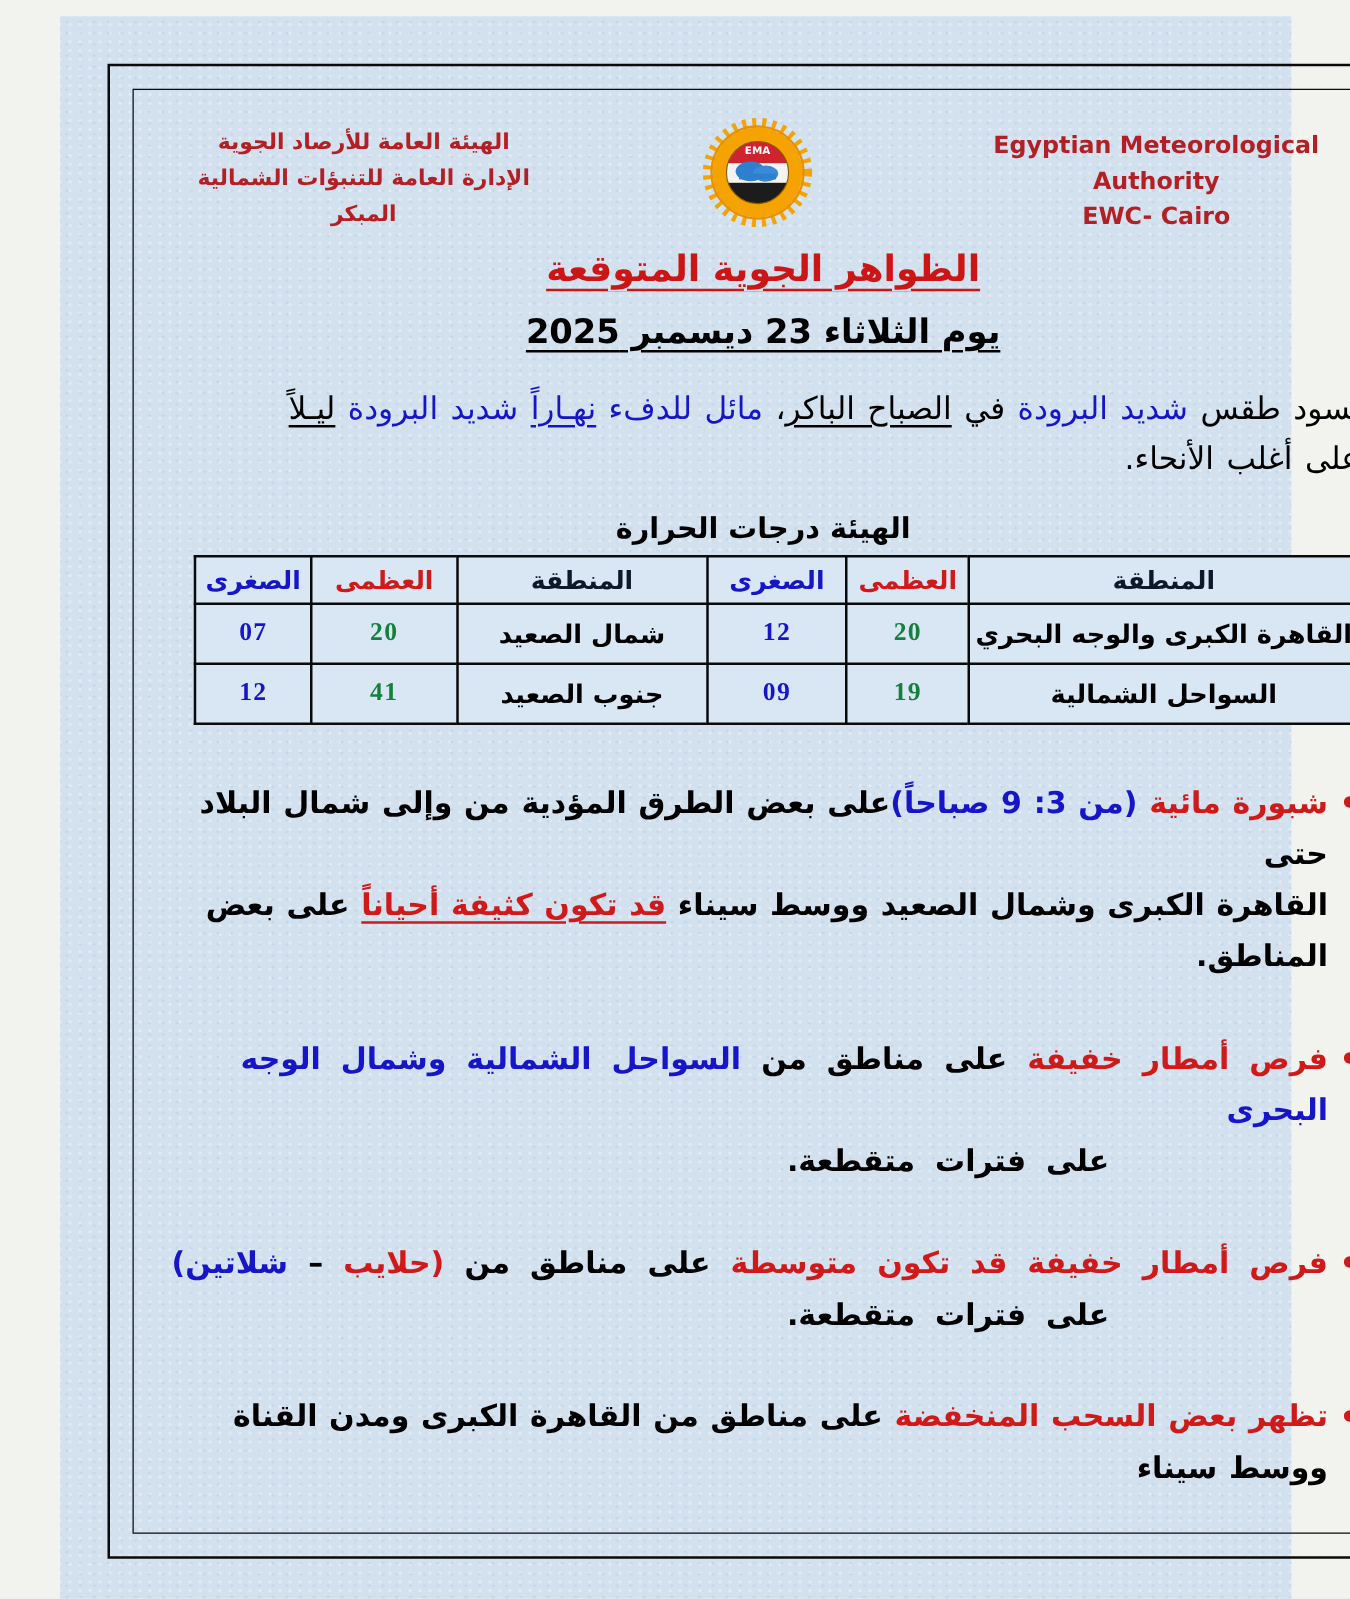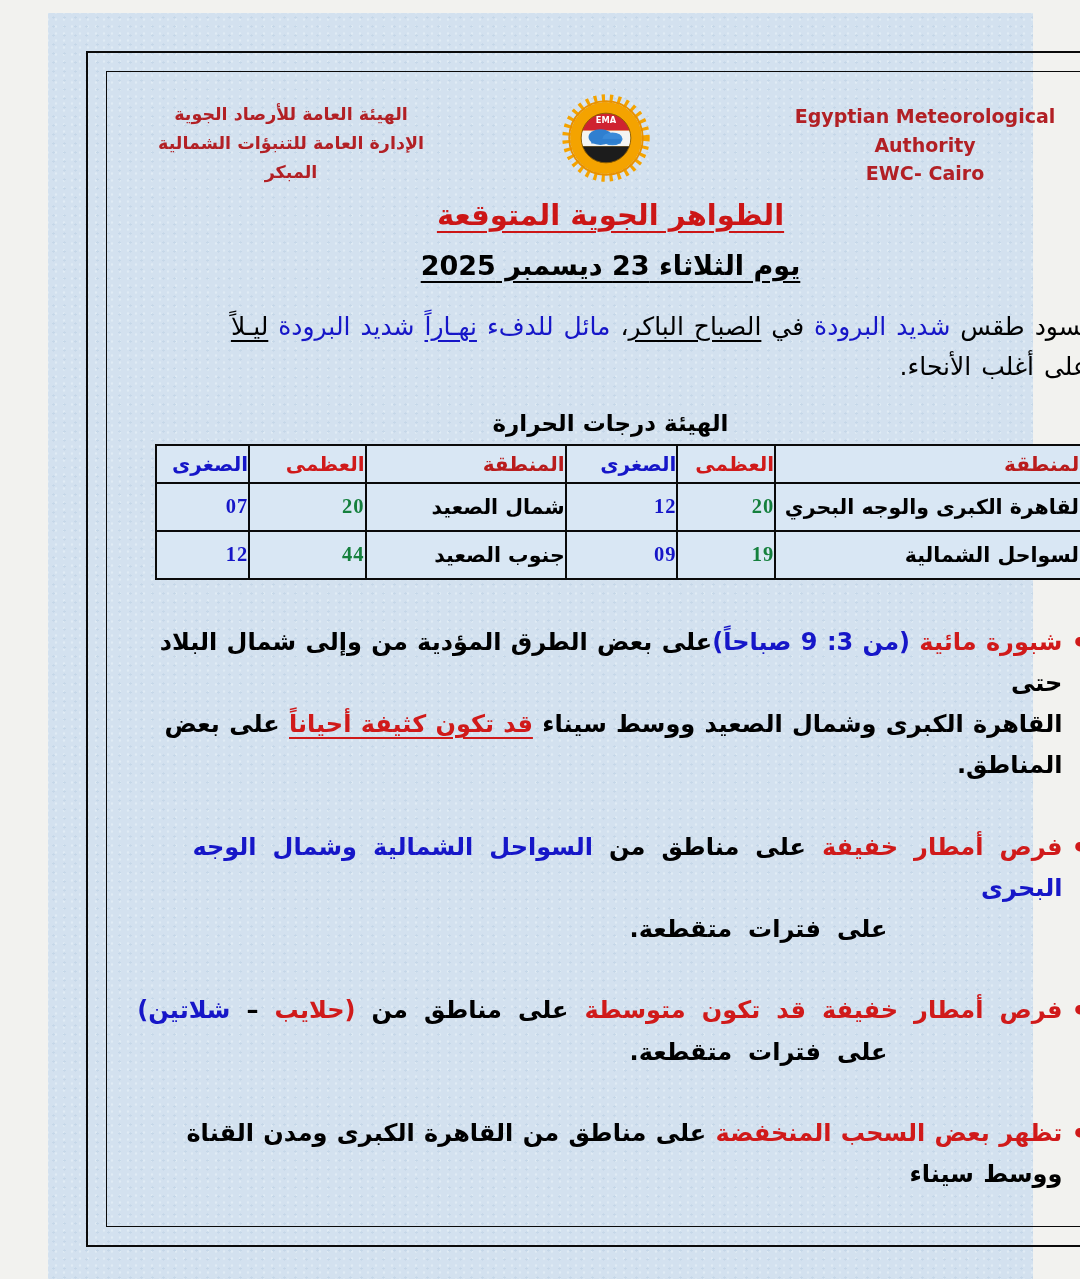--- a/index.html
+++ b/index.html
@@ -48,24 +48,24 @@
     direction:rtl;text-align:right;font-weight:normal;font-size:25px;line-height:1.62;
     margin:26px 2px 0 2px;word-spacing:2px;
   }
   
   .tcaption{direction:rtl;text-align:center;font-weight:bold;font-size:23px;color:#000;margin-top:22px;}
   table.temps{
     direction:rtl;border-collapse:collapse;margin:8px 2px 0 auto;
     width:calc(100% - 26px);table-layout:fixed;
   }
   table.temps th,table.temps td{
-    border:2px solid #0a0a0a;background:#d9e7f4;text-align:right;vertical-align:middle;
+    border:2px solid #0a0a0a;background:#d9e7f4;text-align:center;vertical-align:middle;
     font-weight:bold;padding:0;
   }
-  table.temps th{height:36px;font-size:20px;color:#b91c1c;}
+  table.temps th{height:36px;font-size:20px;color:#0f172a;}
   table.temps td{height:46px;font-size:20.5px;color:#000;}
   table.temps th:nth-child(2),table.temps th:nth-child(5){color:#d01a1a;}
   table.temps th:nth-child(3),table.temps th:nth-child(6){color:#1616c8;}
   td.num{font-family:"Liberation Serif",serif;font-size:25px;letter-spacing:1px;}
   td.num.max{color:#15803d;margin-top:48px;}
   td.num.min{color:#1616c8;}
   col.c-region1{width:33.5%;} col.c-max1{width:10.5%;} col.c-min1{width:12%;}
   col.c-region2{width:21.5%;} col.c-max2{width:12.5%;} col.c-min2{width:10%;}
   
   .bullets{margin-top:42px;direction:rtl;}
@@ -146,21 +146,21 @@
             <td class="num min">12</td>
             <td>شمال الصعيد</td>
             <td class="num max">20</td>
             <td class="num min">07</td>
           </tr>
           <tr>
             <td>السواحل الشمالية</td>
             <td class="num max">19</td>
             <td class="num min">09</td>
             <td>جنوب الصعيد</td>
-            <td class="num max">44</td>
+            <td class="num max">41</td>
             <td class="num min">12</td>
           </tr>
         </tbody>
       </table>
 
       <div class="bullets">
         <div class="bullet">
           <span class="marker">•</span>
           <div class="btext"><span style="color: rgb(208, 26, 26);">شبورة مائية </span><span style="color: rgb(22, 22, 200);">(من 3: 9 صباحاً)</span><span style="color: rgb(0, 0, 0);">على بعض الطرق المؤدية من وإلى شمال البلاد حتى</span><br><span style="color: rgb(0, 0, 0);">القاهرة الكبرى وشمال الصعيد ووسط سيناء </span><span class="u" style="color: rgb(208, 26, 26);">قد تكون كثيفة أحياناً</span><span style="color: rgb(0, 0, 0);"> على بعض المناطق.</span></div>
         </div>

